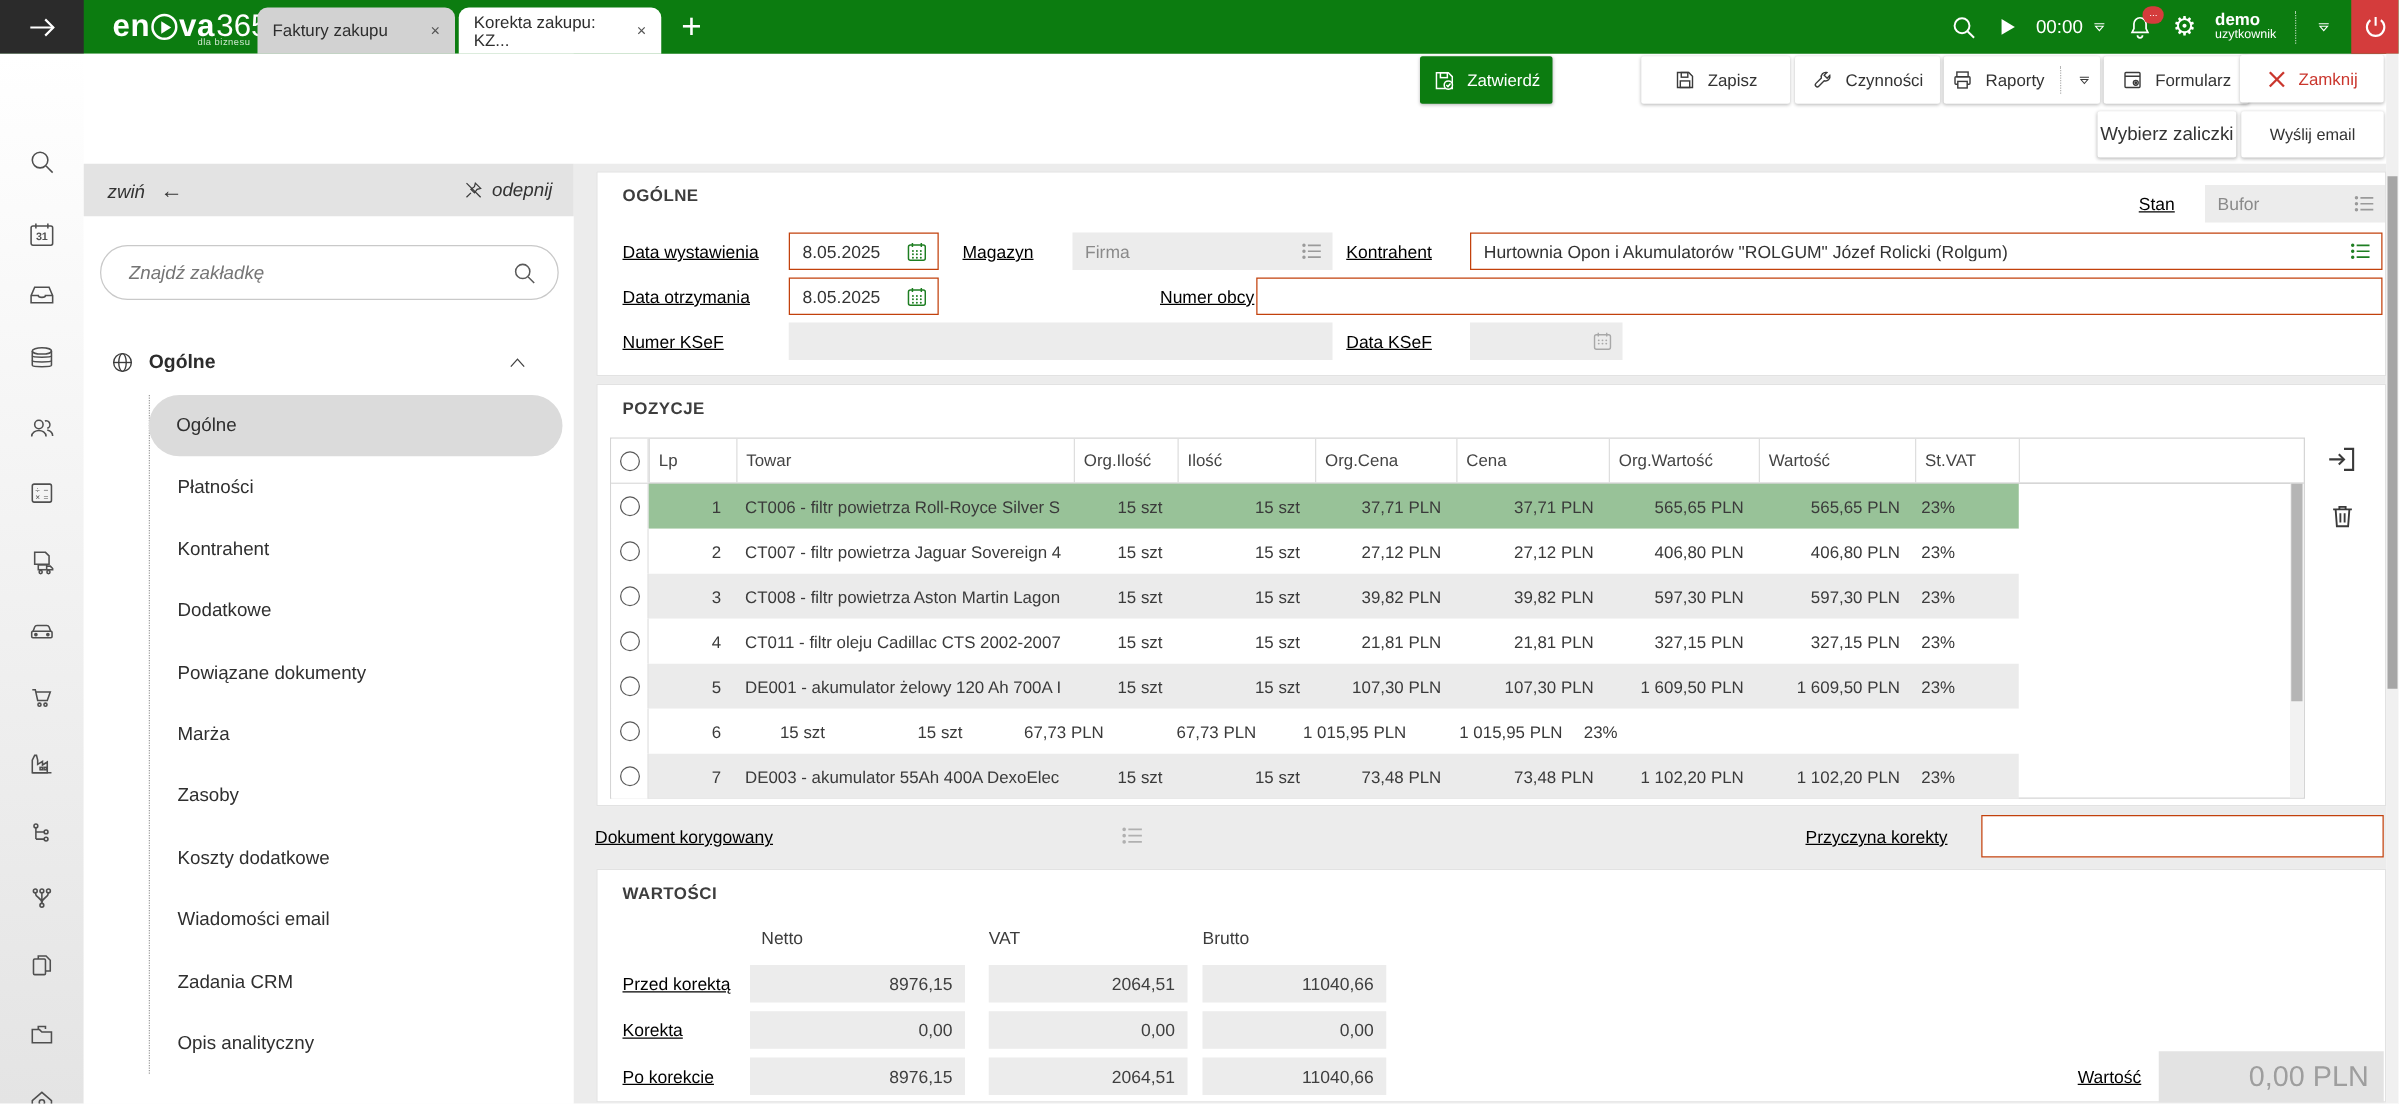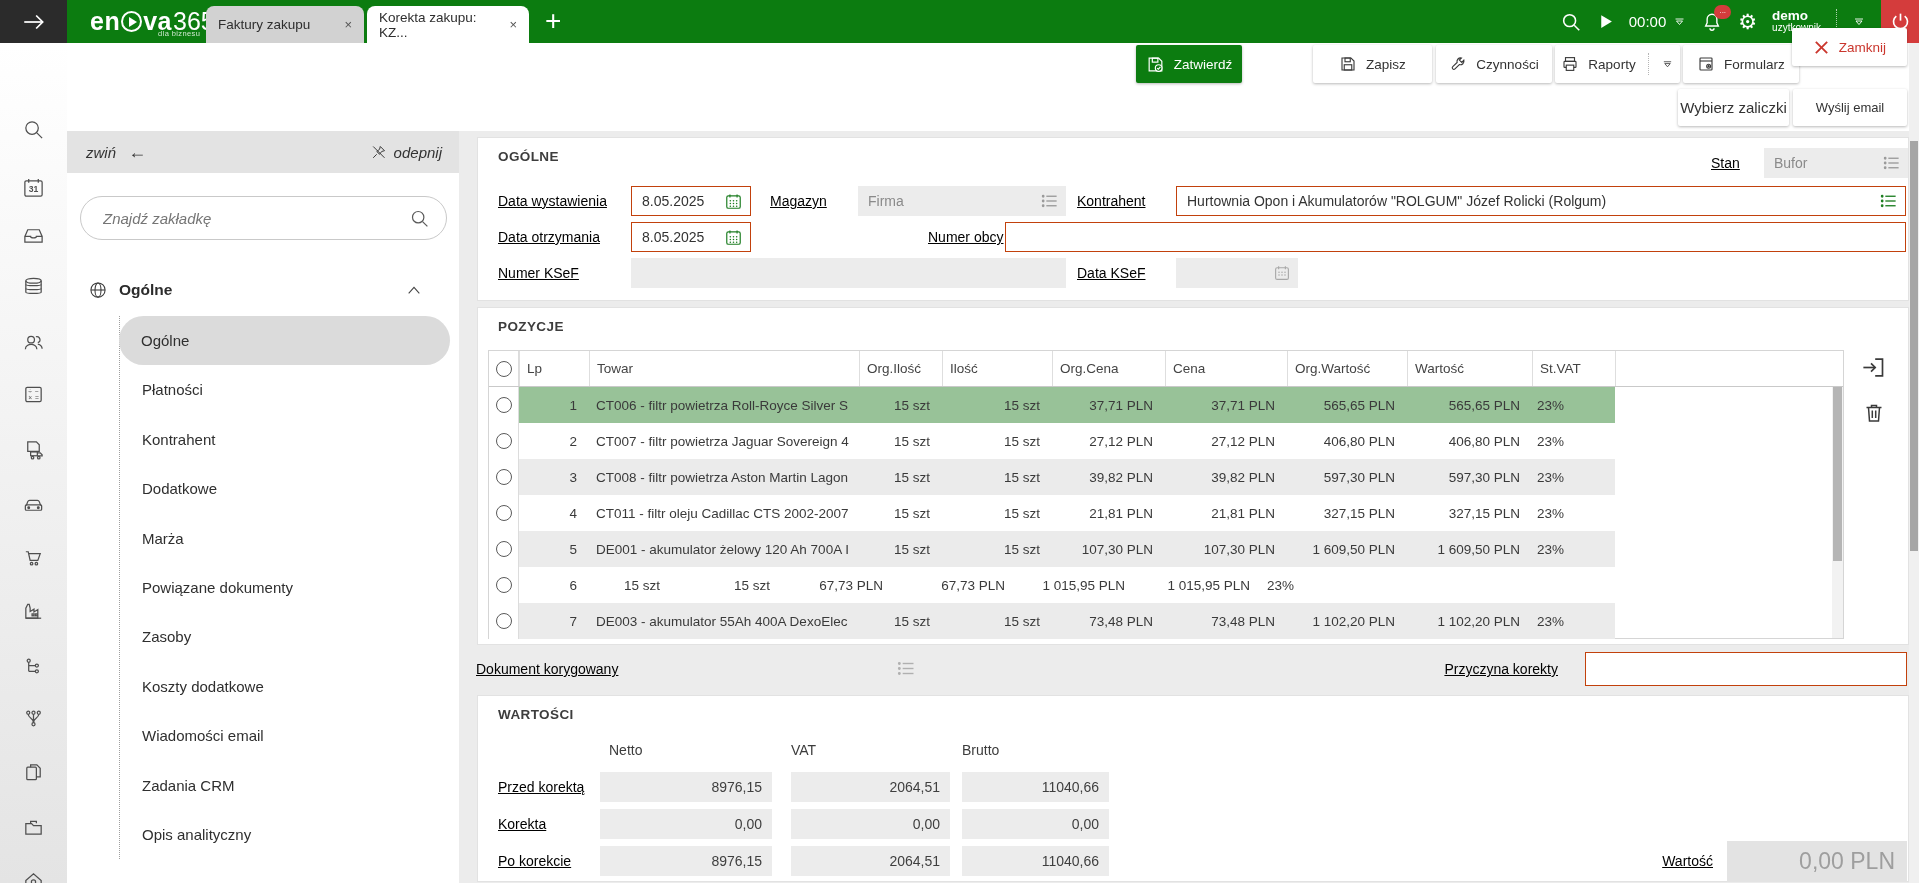--- a/index.html
+++ b/index.html
@@ -222,21 +222,21 @@
   </div>
   <div class="btn" style="left:1683px;top:45px;width:116px;height:38px;">
     <svg width="18" height="18" viewBox="0 0 24 24" fill="none" stroke="#3a3a3a" stroke-width="1.5">
         <rect x="4" y="4" width="16" height="16" rx="1"></rect>
         <line x1="4" y1="8" x2="20" y2="8"></line>
         <circle cx="15.5" cy="15" r="2.6"></circle>
         <circle cx="15.5" cy="15" r="0.8" fill="#3a3a3a"></circle>
       </svg>
     <span>Formularz</span>
   </div>
-  <div class="btn" style="left:1792px;top:28px;width:115px;height:38px;">
+  <div class="btn" style="left:1792px;top:44px;width:115px;height:38px;">
     <svg width="17" height="17" viewBox="0 0 24 24" fill="none" stroke="#ca362d" stroke-width="2.6">
         <line x1="4" y1="4" x2="20" y2="20"></line>
         <line x1="20" y1="4" x2="4" y2="20"></line>
       </svg>
     <span class="red">Zamknij</span>
   </div>
   <div class="btn" style="left:1678px;top:89px;width:111px;height:37px;font-size:15px;justify-content:center;">
     <span>Wybierz zaliczki</span>
   </div>
   <div class="btn" style="left:1793px;top:89px;width:114px;height:37px;font-size:13px;">
@@ -394,22 +394,22 @@
       <svg width="16" height="12" viewBox="0 0 24 16" fill="none" stroke="#444" stroke-width="1.6">
           <polyline points="4,13 12,4 20,13"></polyline>
         </svg>
     </span>
   </div>
   <div class="treekids">
     <div class="treeitem sel">Ogólne</div>
     <div class="treeitem">Płatności</div>
     <div class="treeitem">Kontrahent</div>
     <div class="treeitem">Dodatkowe</div>
+    <div class="treeitem">Powiązane dokumenty</div>
     <div class="treeitem">Marża</div>
-    <div class="treeitem">Powiązane dokumenty</div>
     <div class="treeitem">Zasoby</div>
     <div class="treeitem">Koszty dodatkowe</div>
     <div class="treeitem">Wiadomości email</div>
     <div class="treeitem">Zadania CRM</div>
     <div class="treeitem">Opis analityczny</div>
   </div>
 
   <div class="mainbg"></div>
 
   <div class="card" style="left:477px;top:137px;width:1432px;height:164px;">

